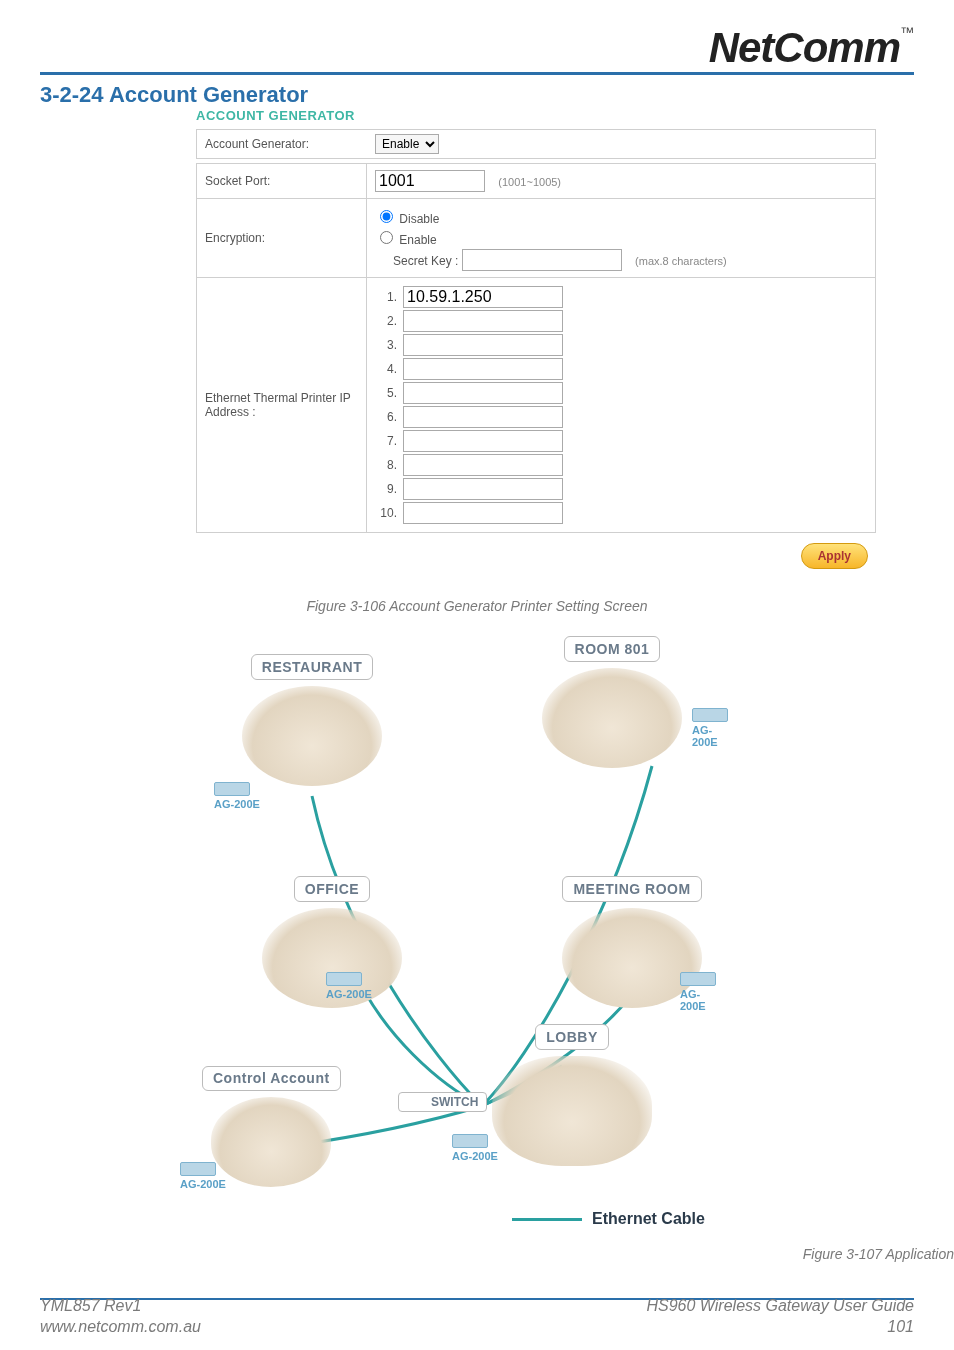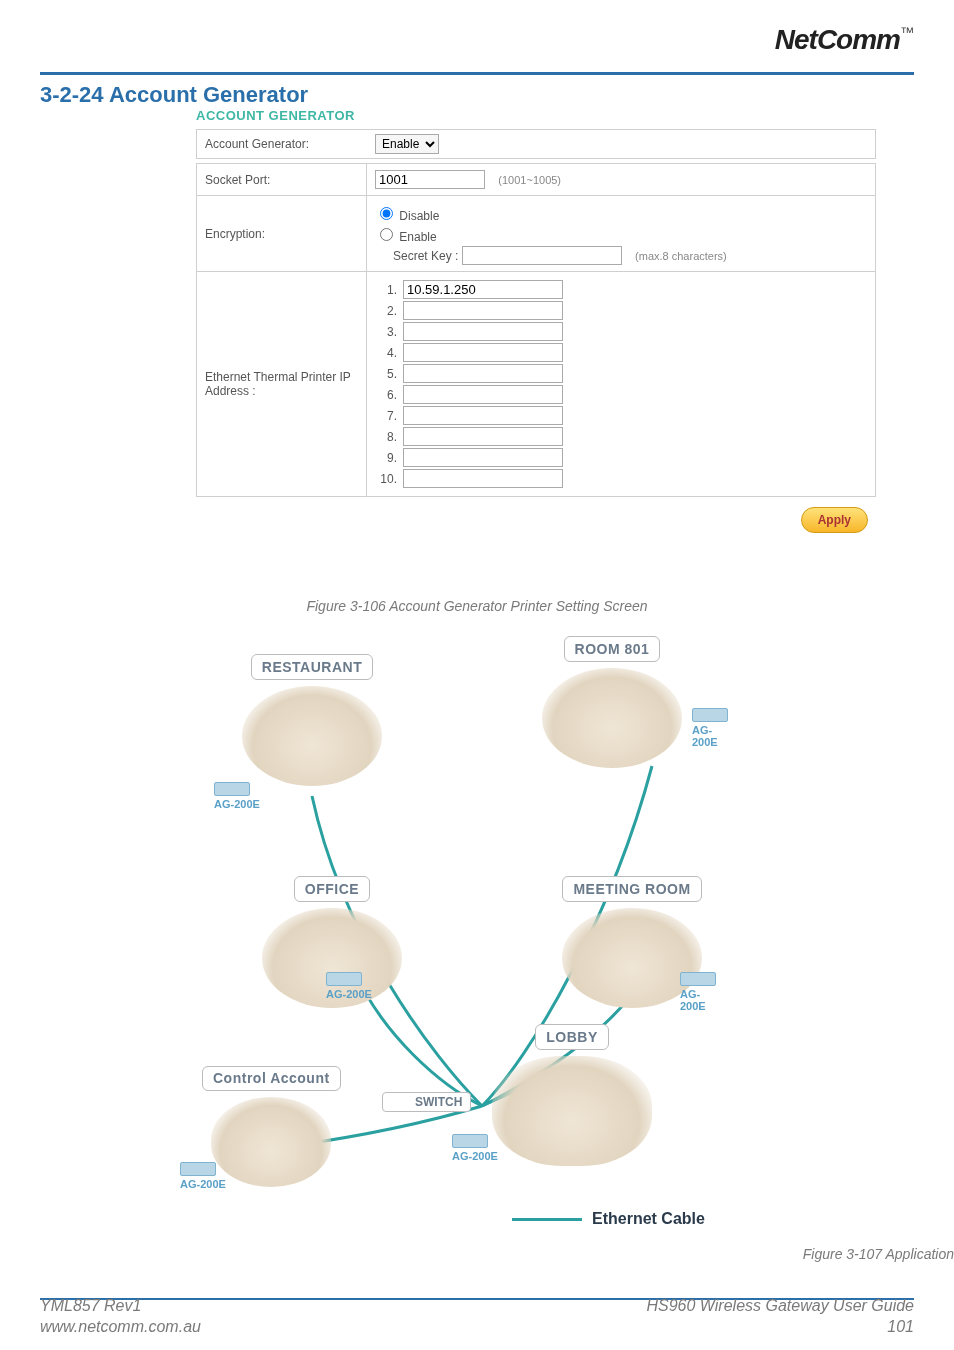--- a/index.html
+++ b/index.html
@@ -24,21 +24,21 @@
   
   .logo-wrap {
     position: absolute;
     top: 24px;
     right: 40px;
   }
   .logo-text {
     font-family: "Arial Black", Arial, sans-serif;
     font-style: italic;
     font-weight: 900;
-    font-size: 28px;
+    font-size: 42px;
     color: #222;
     letter-spacing: -1px;
   }
   .logo-tm { font-size: 14px; vertical-align: top; color: #444; }
   .top-rule {
     position: absolute;
     top: 72px;
     left: 40px;
     right: 40px;
     height: 3px;
@@ -94,21 +94,21 @@
   table.cfg td {
     border: 1px solid #cfcfcf;
     padding: 6px 8px;
     vertical-align: middle;
     color: #555;
     font-size: 12px;
   }
   table.cfg td.lbl { width: 170px; }
   .inp {
     border: 1px solid #aaa;
-    font-size: 13px;
+    font-size: 16px;
     padding: 1px 3px;
     background: #fff;
     width: 160px;
   }
   .inp.short { width: 110px; }
   .hint { color: #888; font-size: 11px; margin-left: 10px; }
 
   .enc-block label { display: block; margin: 2px 0; }
   .enc-block .sk { margin-left: 18px; }
 
@@ -410,21 +410,21 @@
 
   <div class="zone" style="left:20px; top:430px;">
     <div class="zone-label" style="line-height:1.05;">Control Account</div>
     <div class="scene" style="width:120px;height:90px;"></div>
     <div class="device" style="left:-22px; top:96px;">
       <div class="box"></div>
       <span>AG-200E</span>
     </div>
   </div>
 
-  <div class="switch-label" style="left:200px; top:456px;padding-left:32px;">SWITCH</div>
+  <div class="switch-label" style="left:216px; top:456px;padding-left:32px;">SWITCH</div>
 
   <div class="legend">
     <span class="line"></span>
     <span>Ethernet Cable</span>
   </div>
 </div>
 
 <div class="caption cap2">Figure 3-107 Application</div>
 
 <div class="footer-rule"></div>

